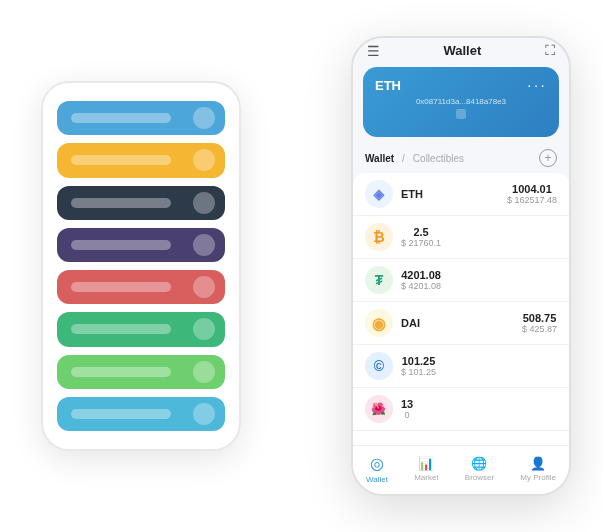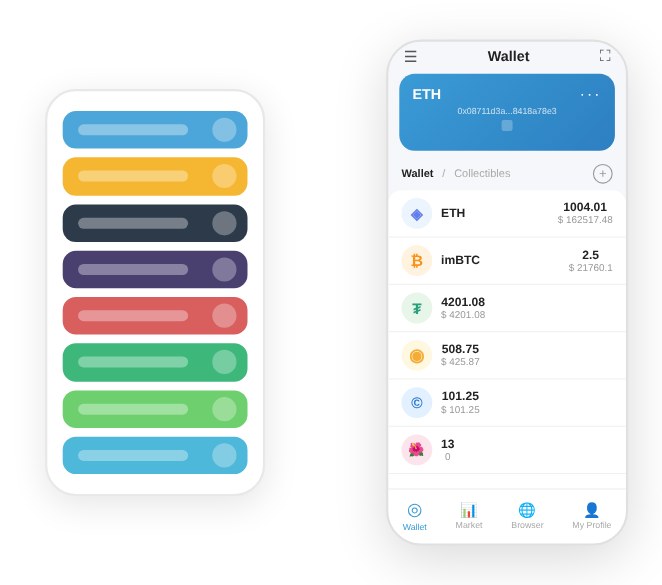--- a/index.html
+++ b/index.html
@@ -414,37 +414,37 @@
         <div class="asset-icon eth-icon" style="color:#627eea;font-weight:700;">◈</div>
         <span class="asset-name">ETH</span>
         <div class="asset-amounts">
           <span class="asset-amount-primary">1004.01</span>
           <span class="asset-amount-secondary">$ 162517.48</span>
         </div>
       </div>
 
       <div class="asset-item">
         <div class="asset-icon imbtc-icon" style="color:#f7931a;font-weight:700;">₿</div>
-        <span class="asset-name">imBTC</span>
         <div class="asset-amounts">
           <span class="asset-amount-primary">2.5</span>
           <span class="asset-amount-secondary">$ 21760.1</span>
         </div>
       </div>
 
       <div class="asset-item">
         <div class="asset-icon usdt-icon" style="color:#26a17b;font-weight:700;">₮</div>
         <div class="asset-amounts">
           <span class="asset-amount-primary">4201.08</span>
           <span class="asset-amount-secondary">$ 4201.08</span>
         </div>
       </div>
 
       <div class="asset-item">
         <div class="asset-icon dai-icon" style="color:#f5ac37;font-weight:700;font-size:16px;">◉</div>
+        <span class="asset-name">DAI</span>
         <div class="asset-amounts">
           <span class="asset-amount-primary">508.75</span>
           <span class="asset-amount-secondary">$ 425.87</span>
         </div>
       </div>
 
       <div class="asset-item">
         <div class="asset-icon usdc-icon" style="color:#2775ca;font-weight:700;">©</div>
         <div class="asset-amounts">
           <span class="asset-amount-primary">101.25</span>

